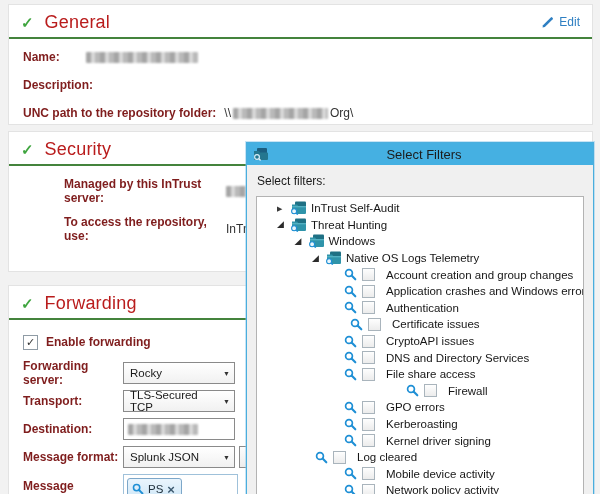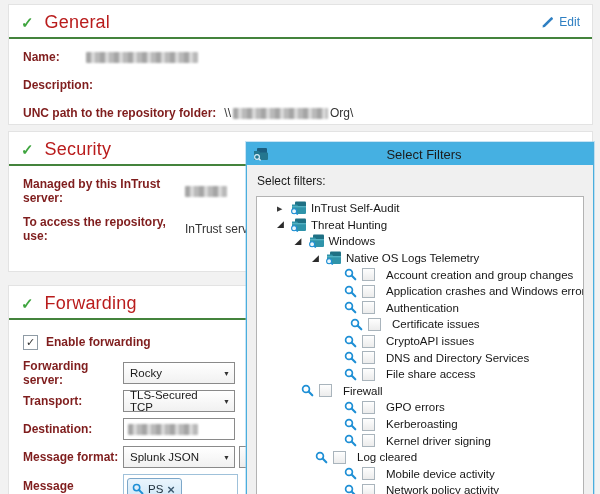--- a/index.html
+++ b/index.html
@@ -20,21 +20,21 @@
   .edit-link svg{display:block;}
 
   .sec-body{padding:11px 14px 0 14px;}
   .row{display:flex;align-items:center;font-size:12px;color:#1a1a1a;}
   .g-row{margin-bottom:14px;}
   .s-row{margin-bottom:10px;}
   .f-row{margin-bottom:6px;height:22px;}
   .lbl{font-weight:bold;color:#7f1d1d;flex:none;}
   .lbl-gen{width:63px;}
   .lbl-unc{margin-right:8px;}
-  .lbl-sec{width:162px;}
+  .lbl-sec{width:162px;margin-left:41px;}
   .lbl-fwd{width:100px;}
   .val{color:#333;}
 
   .redact{display:inline-block;height:11px;border-radius:1px;opacity:.8;
     background:repeating-linear-gradient(90deg,#8f8f8f 0 5px,#cfcfcf 5px 9px,#a8a8a8 9px 14px);
     filter:blur(1.3px);}
   .r-name{width:112px;}
   .r-unc{width:95px;margin:0 2px;}
   .r-managed{width:42px;}
   .r-dest{width:70px;margin-left:4px;}
@@ -288,21 +288,21 @@
           <span class="tree-lbl">DNS and Directory Services</span>
         </div>
         <div class="tree-row" style="padding-left: 87px;">
           <svg width="13" height="13" viewBox="0 0 13 13">
             <circle cx="5" cy="5" r="3.4" fill="none" stroke="#1e8fd5" stroke-width="1.7"></circle>
             <line x1="7.6" y1="7.6" x2="11.3" y2="11.3" stroke="#1e8fd5" stroke-width="2.1" stroke-linecap="round"></line>
           </svg>
           <span class="cbox"></span>
           <span class="tree-lbl">File share access</span>
         </div>
-        <div class="tree-row" style="padding-left: 44px;">
+        <div class="tree-row" style="padding-left: 104px; margin-left: 45px;">
           <svg width="13" height="13" viewBox="0 0 13 13">
             <circle cx="5" cy="5" r="3.4" fill="none" stroke="#1e8fd5" stroke-width="1.7"></circle>
             <line x1="7.6" y1="7.6" x2="11.3" y2="11.3" stroke="#1e8fd5" stroke-width="2.1" stroke-linecap="round"></line>
           </svg>
           <span class="cbox"></span>
           <span class="tree-lbl">Firewall</span>
         </div>
         <div class="tree-row" style="padding-left: 87px;">
           <svg width="13" height="13" viewBox="0 0 13 13">
             <circle cx="5" cy="5" r="3.4" fill="none" stroke="#1e8fd5" stroke-width="1.7"></circle>

